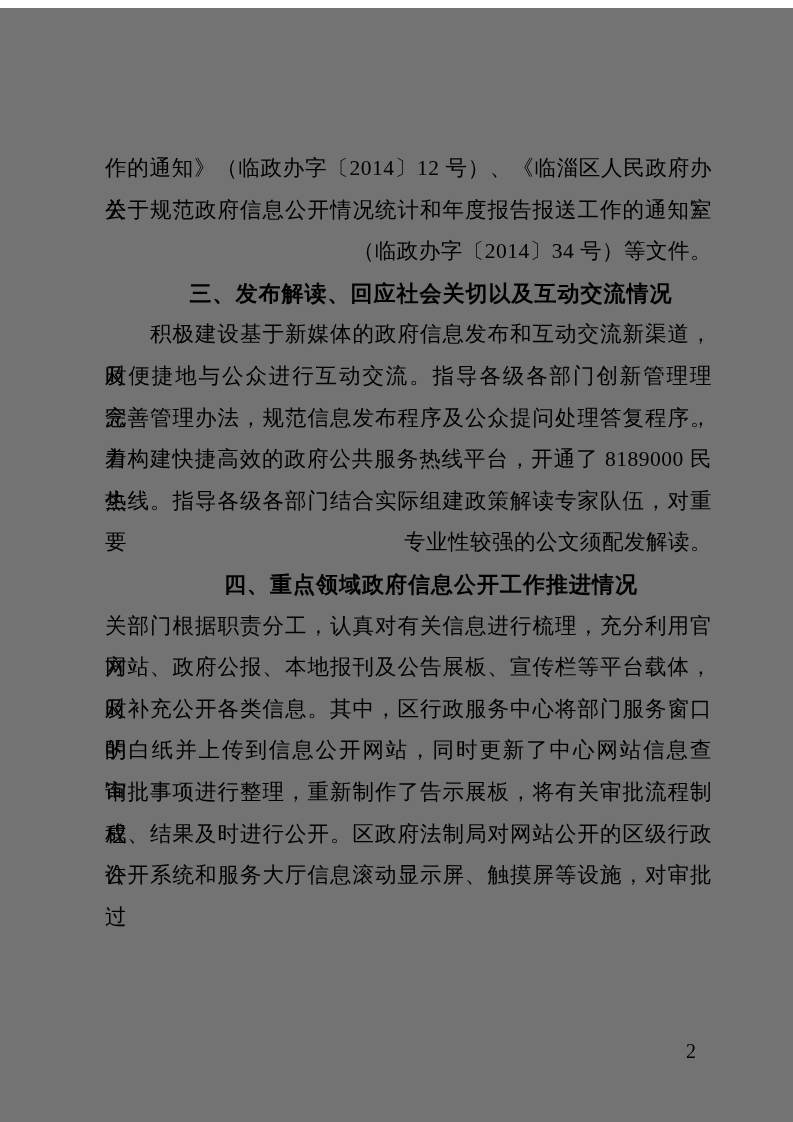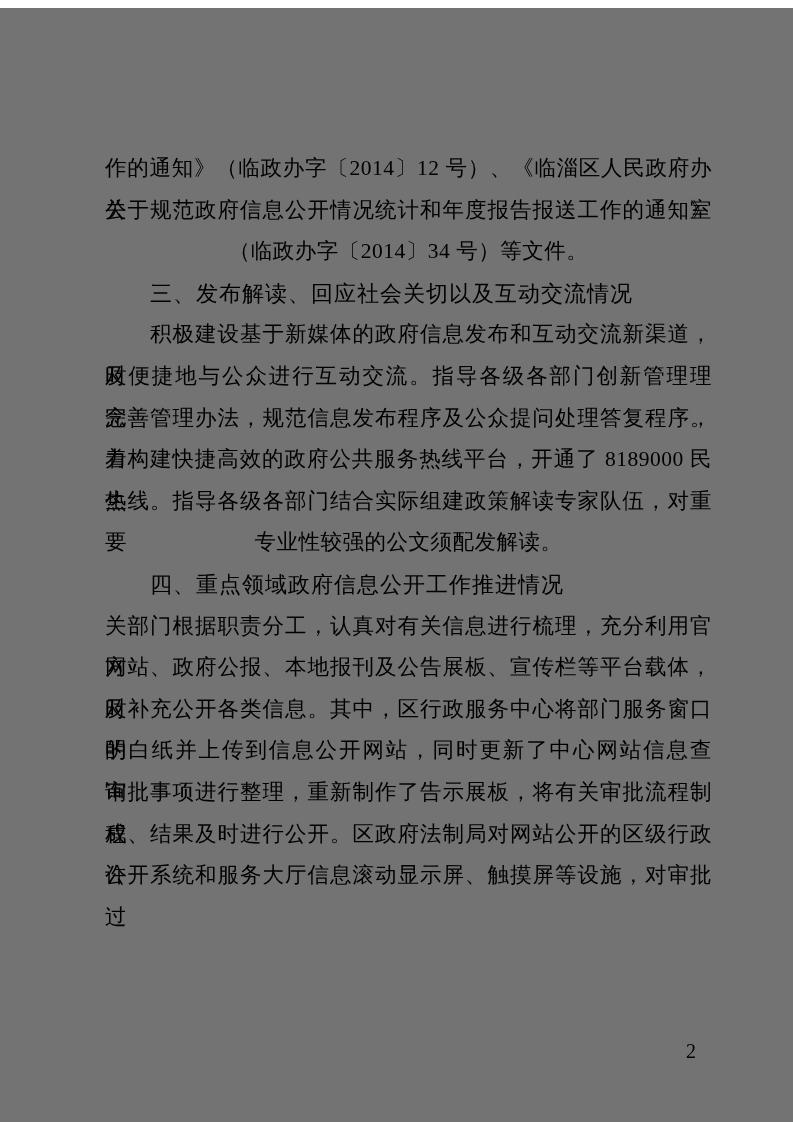--- a/index.html
+++ b/index.html
@@ -27,37 +27,37 @@
     position: absolute;
     left: 105px;
     top: 140px;
     width: 607px;
   }
   .line {
     font-size: 21.5px;
     line-height: 41.6px;
     height: 41.6px;
     letter-spacing: 0.5px;
-    text-align: center;
+    text-align: right;
     white-space: nowrap;
   }
   .line.fill {
     white-space: normal;
     text-align: justify;
     text-align-last: justify;
   }
   .line.indent {
     text-indent: 45px;
   }
   .line.heading {
     font-family: "Liberation Sans", "DejaVu Sans", sans-serif;
-    font-weight: 400;
+    font-weight: 700;
     font-size: 22px;
     letter-spacing: 1px;
-    text-align: left;
+    text-align: center;
     text-align-last: auto;
     white-space: nowrap;
   }
   .page-number {
     position: absolute;
     left: 671px;
     top: 1030px;
     width: 40px;
     text-align: center;
     font-size: 20px;

